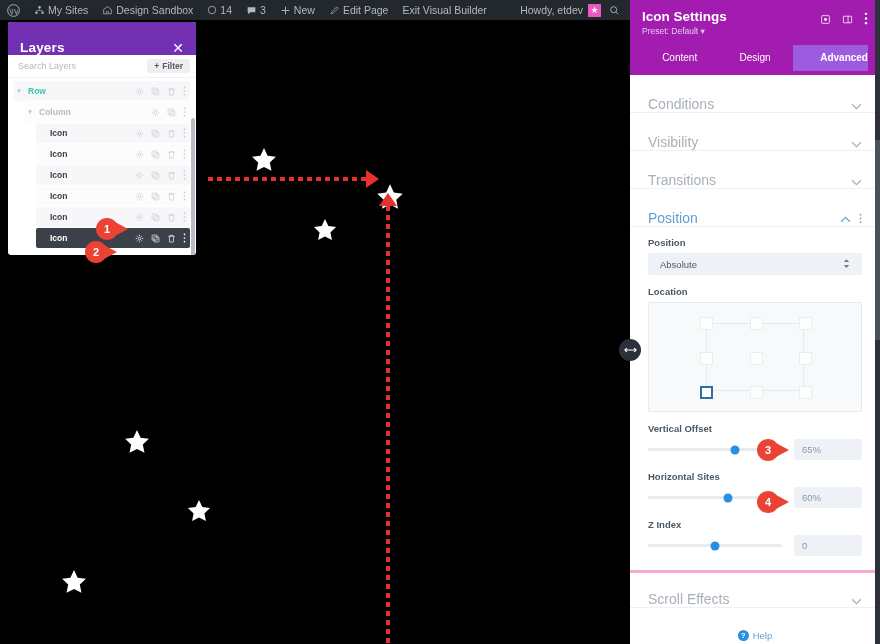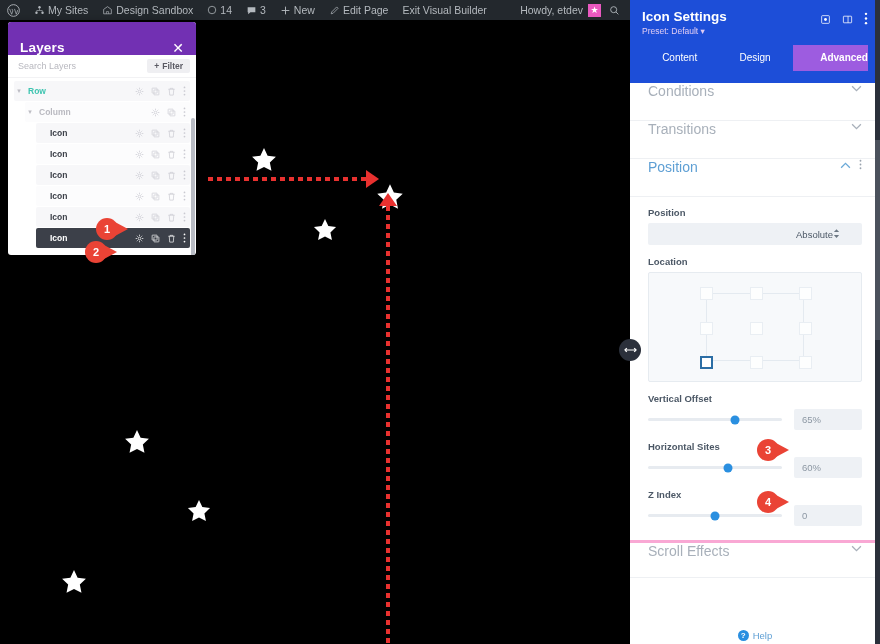--- a/index.html
+++ b/index.html
@@ -115,48 +115,48 @@
     width: 0; height: 0; margin-left: -3px;
     border-top: 7px solid transparent; border-bottom: 7px solid transparent;
     border-left: 13px solid #ea4335;
   }
 
   
   .settings {
     position: absolute; left: 630px; top: 0; width: 250px; height: 644px;
     background: #fff; overflow: hidden; display: flex; flex-direction: column;
   }
-  .set-head { background: #1d4ed8; padding: 9px 12px 12px 12px; }
+  .set-head { background: #a21caf; padding: 9px 12px 4px 12px; }
   .set-head-top { display: flex; align-items: flex-start; justify-content: space-between; }
   .set-title { color: #fff; font-size: 13.5px; font-weight: 700; }
   .set-preset { color: #e0ccf3; font-size: 8.5px; margin-top: 2px; }
   .set-head-icons { display: flex; align-items: center; gap: 11px; padding-top: 2px;}
   .set-tabs { display: flex; margin-top: 9px; }
   .set-tab {
     flex: 1; text-align: center; color: #fff; font-size: 10px;
     padding: 7px 0 8px 0; font-weight: 400;
   }
   .set-tab.active { background: #9d5ce0; font-weight: 700; text-align: right; }
   .set-body { flex: 1; overflow: hidden; position: relative; background: #fff; }
   .toggle-sec {
-    height: 38px; display: flex; align-items: flex-start; justify-content: space-between;
+    height: 38px; display: flex; align-items: flex-end; justify-content: space-between;
     padding: 0 18px 0 18px; border-bottom: 1px solid #eef0f3;
   }
   .toggle-sec .tlabel { font-size: 14px; color: #a8b0ba; font-weight: 400; }
   .toggle-sec.open .tlabel { color: #5e9fd4; }
   .chev { color: #a8b0ba; font-size: 11px; line-height: 1; }
   .chev.up { color: #6aa9d8; }
   .sec-kebab { color: #9aa3ae; font-size: 11px; line-height: 1; margin-left: 8px;}
   .sec-head-right { display: flex; align-items: center; }
   .sec-body { padding: 10px 18px 14px 18px; }
   .field-label { font-size: 9.5px; font-weight: 700; color: #4c5866; margin-bottom: 5px; }
   .select-box {
     height: 22px; background: #eef1f5; border-radius: 2px;
-    display: flex; align-items: center; justify-content: flex-end;
-    padding: 0 22px; font-size: 9.5px; color: #4c5866;
+    display: flex; align-items: center; justify-content: space-between;
+    padding: 0 12px; font-size: 9.5px; color: #4c5866;
   }
   .select-arrows { font-size: 7px; color: #6d7884; line-height: 1.1; text-align:center;}
   .location-box {
     margin-top: 5px; height: 110px; background: #f7f9fb;
     border: 1px solid #e6ebf0; border-radius: 2px;
     display: flex; align-items: center; justify-content: center;
   }
   .loc-grid {
     width: 98px; height: 68px; border: 1px solid #e4eaf0;
     position: relative;
@@ -621,20 +621,28 @@
 
       <div class="toggle-sec">
         <span class="tlabel">Conditions</span>
         <span class="chev">
           <svg width="11" height="7" viewBox="0 0 12 8">
               <path d="M1 1.5L6 6.5 11 1.5" stroke="#a8b0ba" stroke-width="1.5" fill="none"></path>
             </svg>
         </span>
       </div>
 
+      <div class="toggle-sec">
+        <span class="tlabel">Visibility</span>
+        <span class="chev">
+          <svg width="11" height="7" viewBox="0 0 12 8">
+              <path d="M1 1.5L6 6.5 11 1.5" stroke="#a8b0ba" stroke-width="1.5" fill="none"></path>
+            </svg>
+        </span>
+      </div>
 
       <div class="toggle-sec">
         <span class="tlabel">Transitions</span>
         <span class="chev">
           <svg width="11" height="7" viewBox="0 0 12 8">
               <path d="M1 1.5L6 6.5 11 1.5" stroke="#a8b0ba" stroke-width="1.5" fill="none"></path>
             </svg>
         </span>
       </div>
 

